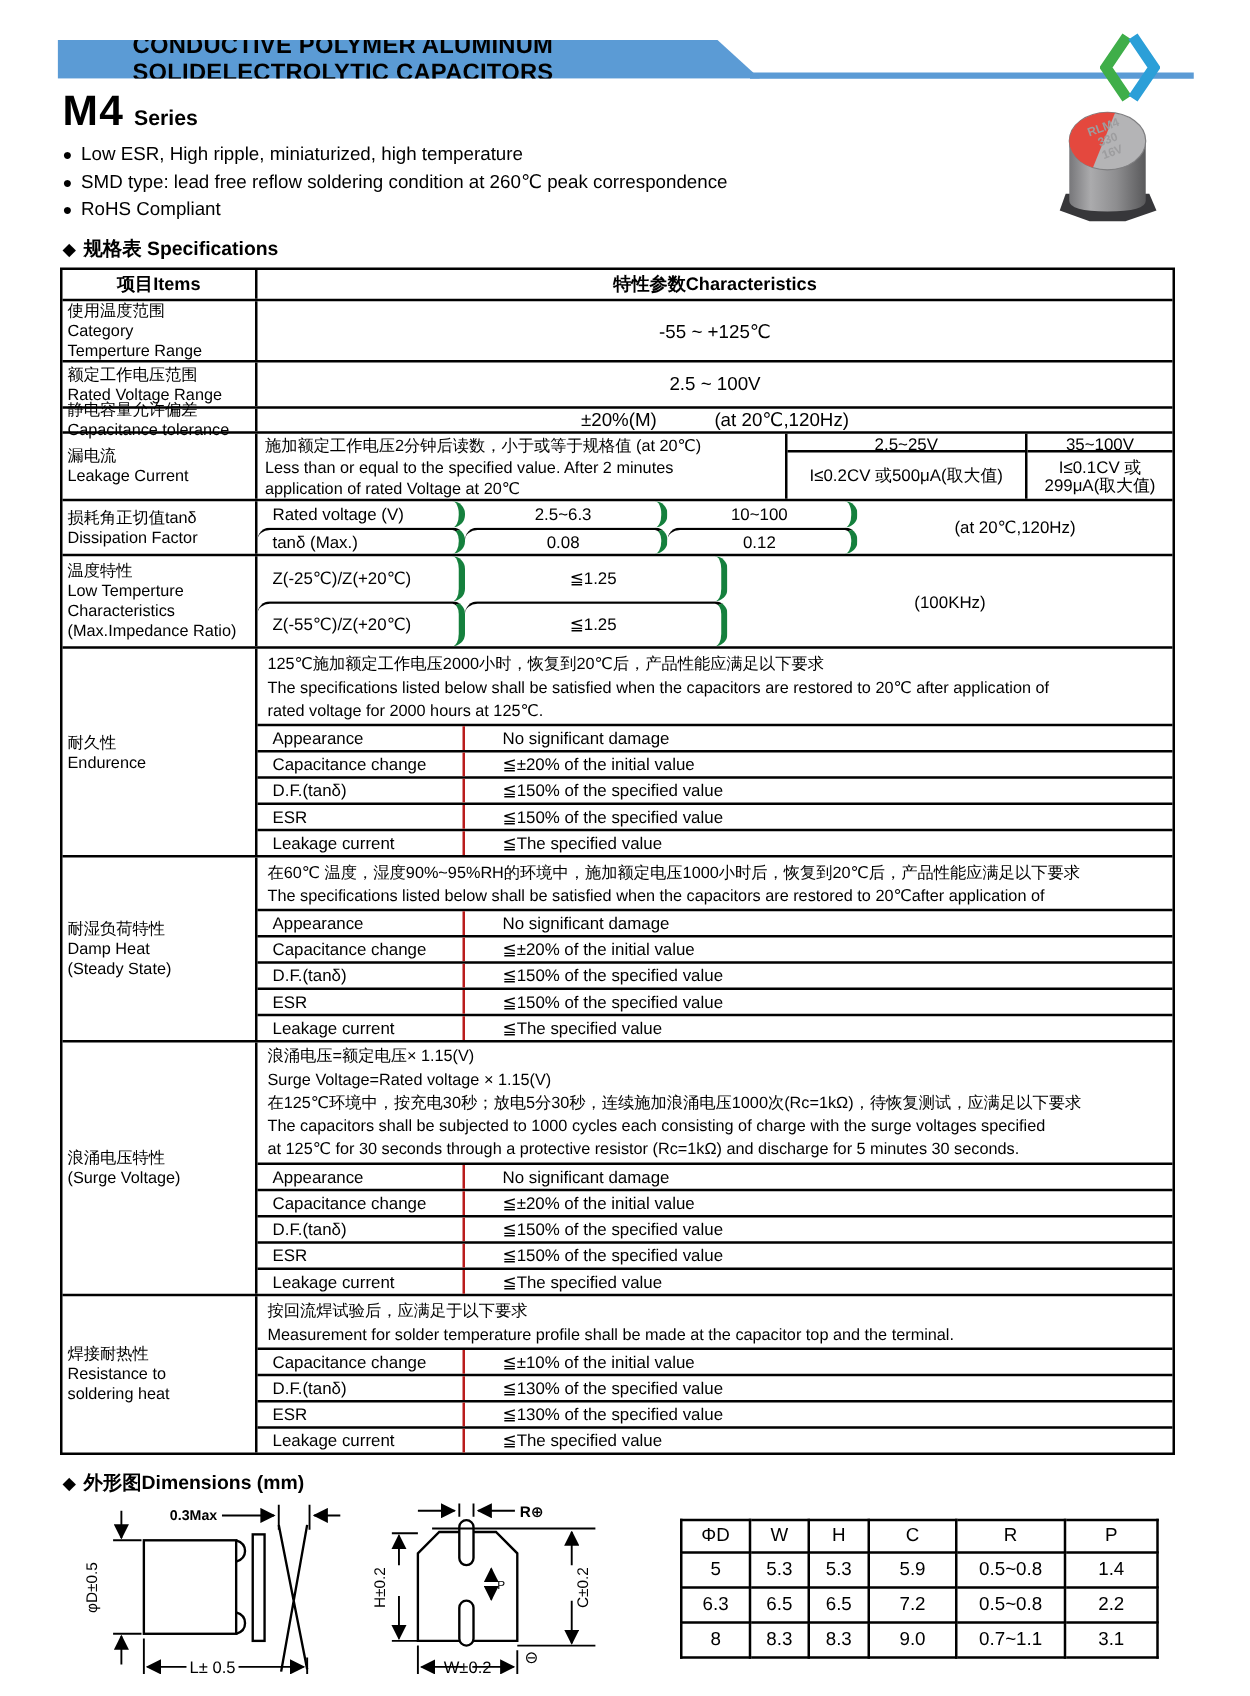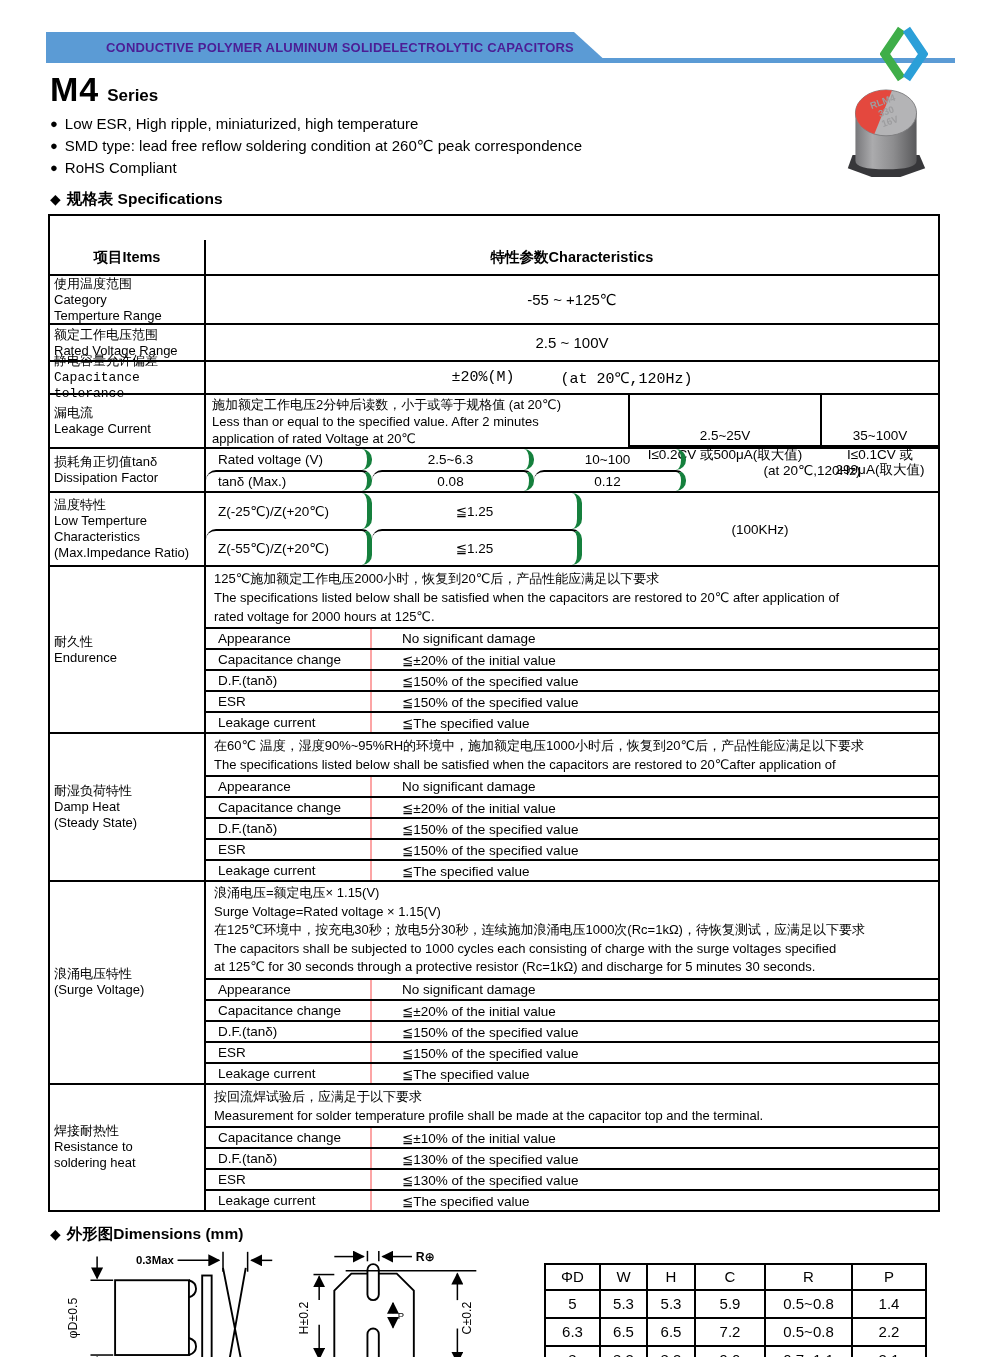--- a/index.html
+++ b/index.html
@@ -4,21 +4,21 @@
 <style>
   * { margin:0; padding:0; box-sizing:border-box; }
   body { background:#ffffff; font-family:"Liberation Sans","DejaVu Sans",sans-serif; color:#000; }
   .page { position:relative; width:1000px; height:1357px; background:#fff; overflow:hidden; }
 
   
   .hdr { position:relative; height:66px; }
   .banner { position:absolute; left:46px; top:32px; width:562px; height:31px; background:#5b9bd5;
             clip-path:polygon(0 0, calc(100% - 34px) 0, 100% 100%, 0 100%);
             display:flex; align-items:center; padding-left:60px; }
-  .banner span { font-size:13px; font-weight:bold; color:#4c1d95; letter-spacing:.2px; }
+  .banner span { font-size:19px; font-weight:bold; color:#000000; letter-spacing:.2px; }
   .banner-line { position:absolute; left:600px; top:58px; width:355px; height:5px; background:#5b9bd5; }
   .logo { position:absolute; left:880px; top:22px; }
 
   
   .title-block { margin:6px 0 0 50px; }
   .series-line { line-height:34px; }
   .series-name { font-size:34px; font-weight:bold; letter-spacing:1px; }
   .series-suffix { font-size:17px; font-weight:bold; margin-left:8px; }
   .feature { font-size:15px; line-height:22px; display:flex; align-items:center; }
   .feature .dot { font-size:13px; margin-right:7px; }
@@ -28,50 +28,50 @@
   .sec-heading .dia { margin-right:6px; font-size:14px; }
 
   
   .spec-table { margin-left:48px; width:892px; border:2px solid #000; font-size:13px; }
   .srow { display:flex; border-top:2px solid #000; }
   .srow:first-child { border-top:none; }
   .item { width:156px; flex:0 0 156px; border-right:2px solid #000; padding:2px 4px;
           display:flex; flex-direction:column; justify-content:center; line-height:16px; font-size:13px; }
   .content { flex:1; min-width:0; }
   .vcenter { display:flex; align-items:center; justify-content:center; font-size:15px; }
-  .h-header { height:34px;margin-top:24px; }
+  .h-header { height:23px; }
   .h-header .item, .h-header .content { display:flex; align-items:center; justify-content:center;
        font-weight:bold; font-size:14.5px; padding:0; }
   .h-category { height:49px; }
   .h-voltage { height:37px; }
-  .h-tolerance { height:33px;font-family:Liberation Mono, monospace; }
+  .h-tolerance { height:20px; }
   .h-leakage { height:54px; }
   .gap-val { margin-left:46px; }
 
   .lk { display:flex; }
   .lk-desc { width:424px; flex:0 0 424px; border-right:2px solid #000; padding:1px 6px; line-height:17px; font-size:13px; }
   .lk-col { display:flex; flex-direction:column; text-align:center; font-size:13.5px; }
   .lk-col1 { width:192px; flex:0 0 192px; border-right:2px solid #000; }
   .lk-col2 { flex:1; }
-  .lk-head { height:28px; line-height:18px; border-bottom:2px solid #000;margin-top:32px; }
+  .lk-head { height:15px; line-height:18px; border-bottom:2px solid #000; }
   .lk-val { flex:1; display:flex; flex-direction:column; justify-content:center; line-height:15px; }
 
   .diss-grid { display:grid; grid-template-columns:166px 162px 152px 1fr; grid-auto-rows:21px; }
   .dg { display:flex; align-items:center; justify-content:center; font-size:13.5px; }
   .dg.lbl { justify-content:flex-start; padding-left:12px; }
   .dg.br { border-right:5px solid #15803d;border-radius:10px; }
   .dg.bt { border-top:2px solid #000; }
   .dg-cond { grid-column:4; grid-row:1 / 3; display:flex; align-items:center; justify-content:center; font-size:13.5px; }
 
   .low-grid { display:grid; grid-template-columns:166px 210px 1fr; grid-auto-rows:36px; }
 
   .desc { padding:2px 8px 1px 8px; line-height:19px; font-size:13px; }
   .desc.tight { line-height:18.5px; }
   .sub-row { display:flex; border-top:2px solid #000; height:21px; font-size:13.5px; }
-  .sub-label { width:166px; flex:0 0 166px; border-right:2px solid #fca5a5; padding:2px 0 0 12px; }
+  .sub-label { width:166px; flex:0 0 166px; border-right:2px solid #b91c1c; padding:2px 0 0 12px; }
   .sub-value { flex:1; padding:2px 12px 0 30px; }
 
   
   .dims-wrap { display:flex; align-items:flex-start; margin:4px 0 0 60px; }
   .dims-wrap svg { flex:0 0 auto; }
   .dim-table { border-collapse:collapse; margin:14px 0 0 28px; }
   .dim-table td, .dim-table th { border:2px solid #000; text-align:center; font-size:15px; font-weight:normal; }
   .dim-table th { height:26px; }
   .dim-table td { height:28px; }
   .c-d { width:55px; } .c-w { width:47px; } .c-h { width:48px; }

